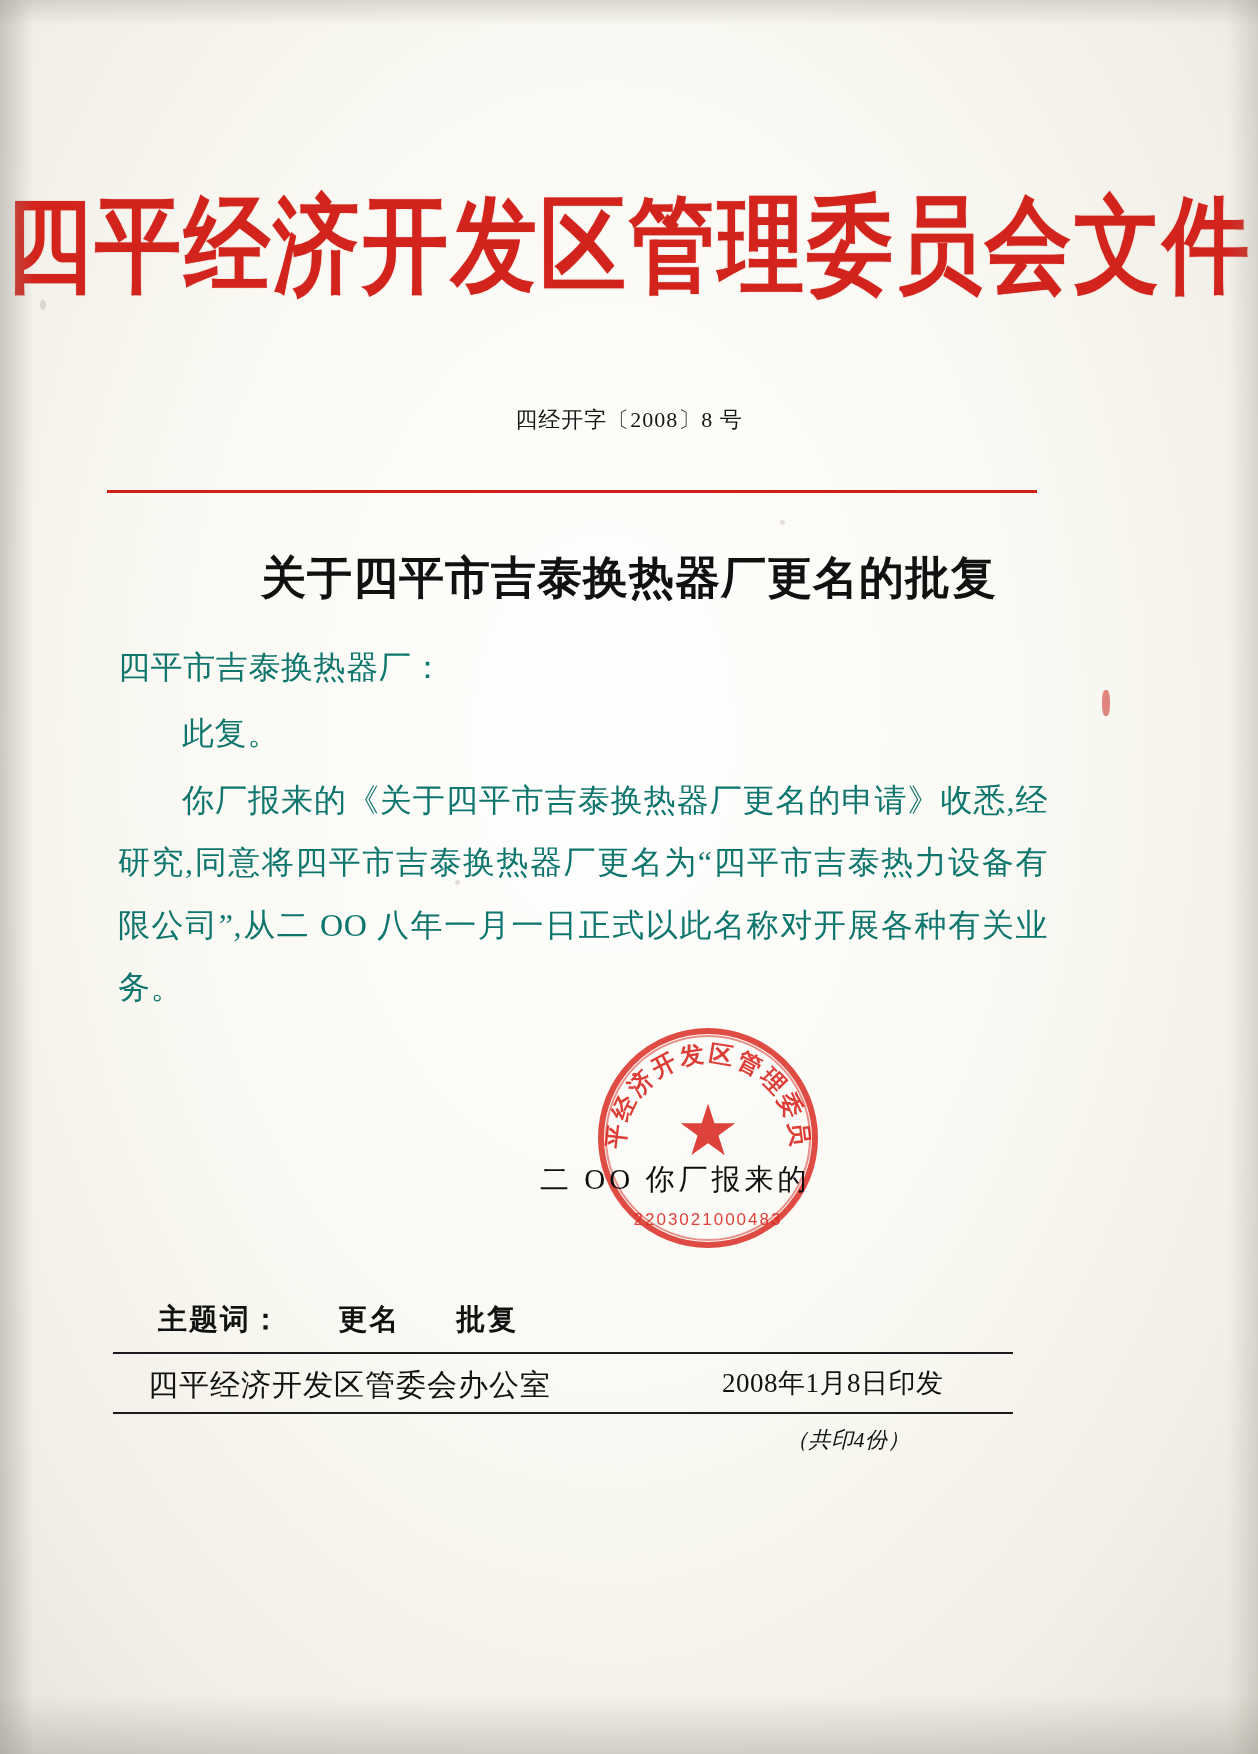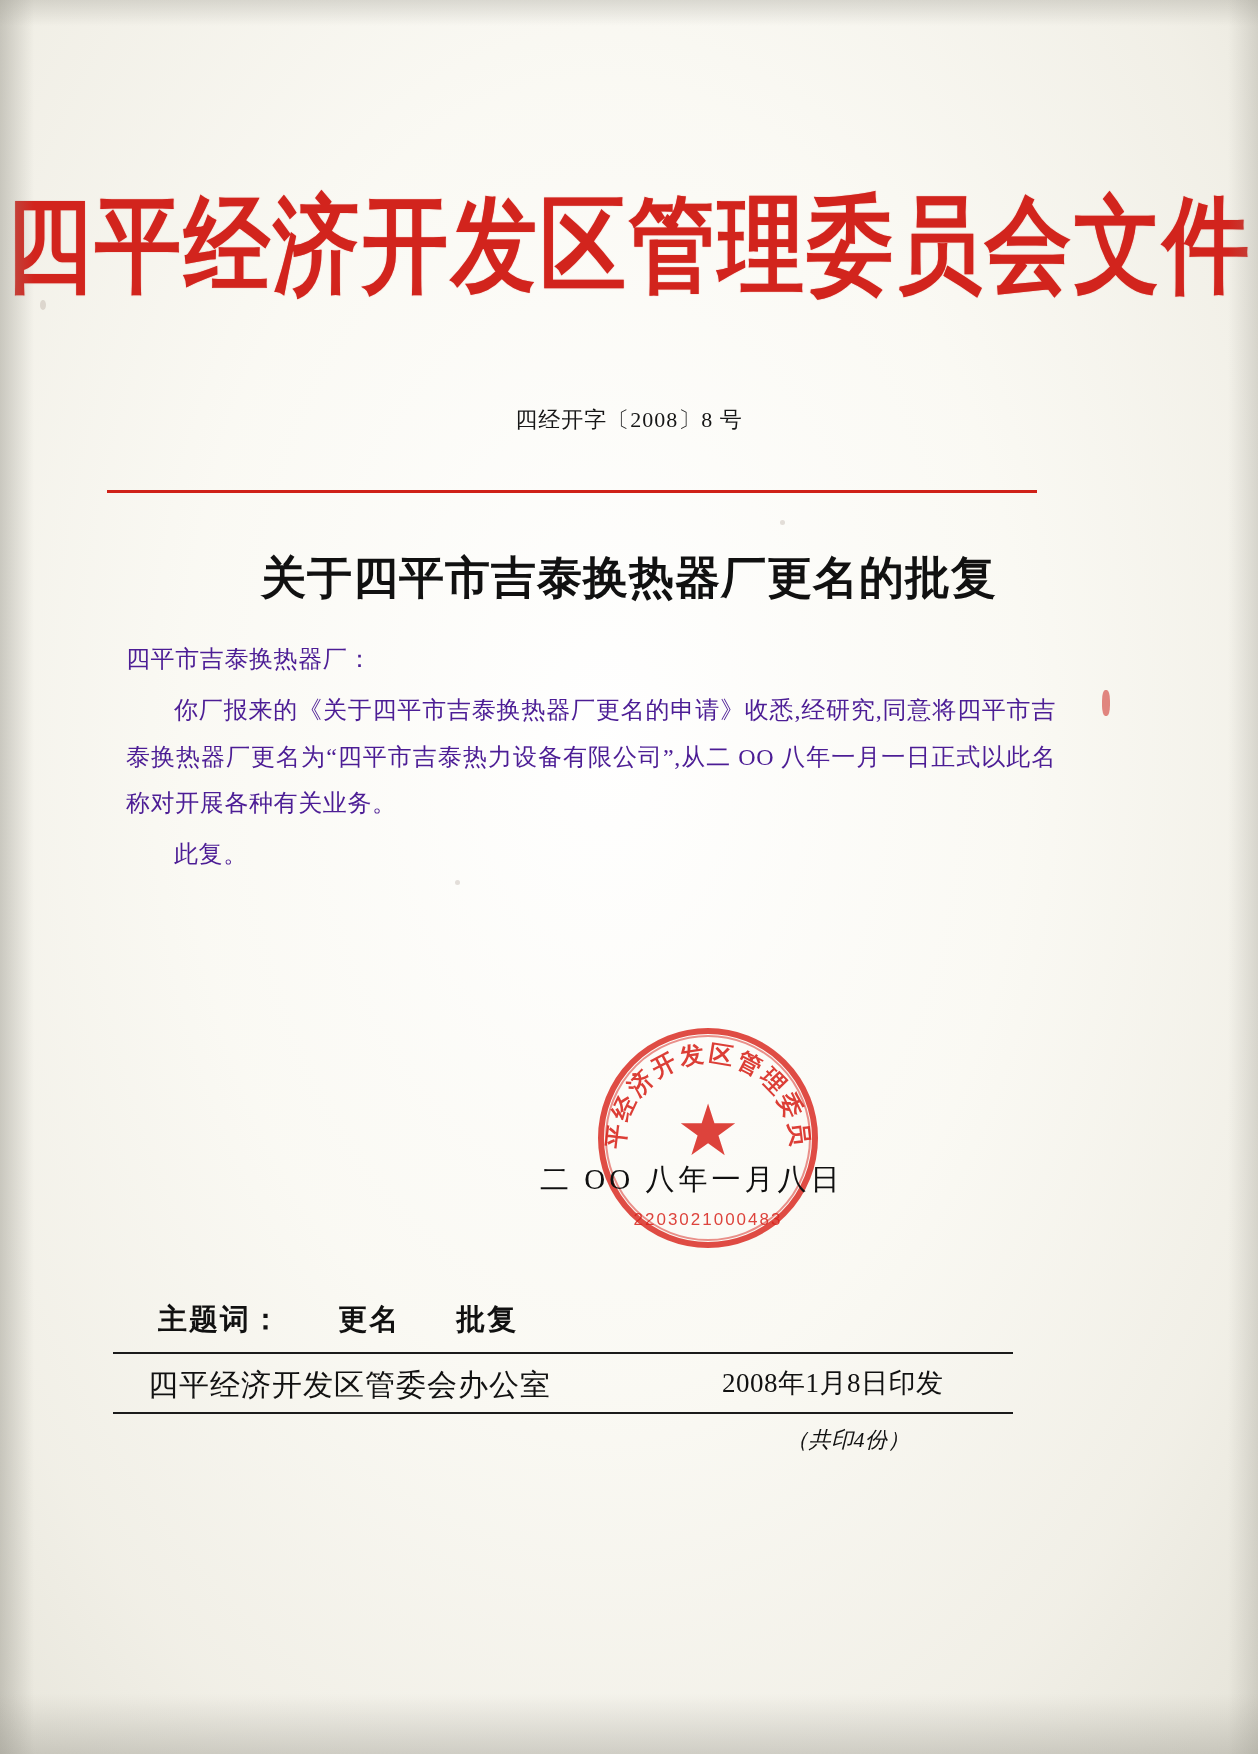--- a/index.html
+++ b/index.html
@@ -112,25 +112,25 @@
     font-weight: bold;
     font-size: 45px;
     color: #111111;
     letter-spacing: 1px;
   }
 
   
   .body-block {
     position: absolute;
     top: 636px;
-    left: 126px;
+    left: 118px;
     width: 930px;
-    font-size: 24px;
+    font-size: 32px;
     line-height: 1.95;
-    color: #4c1d95;
+    color: #0f766e;
     letter-spacing: 0.6px;
   }
   .body-block p {
     margin: 0 0 4px 0;
     text-align: justify;
   }
   .indent {
     text-indent: 2em;
   }
 
@@ -288,40 +288,40 @@
     <div class="masthead">四平经济开发区管理委员会文件</div>
 
     <div class="doc-number">四经开字〔2008〕8 号</div>
 
     <div class="red-rule"></div>
 
     <div class="doc-title">关于四平市吉泰换热器厂更名的批复</div>
 
     <div class="body-block">
       <p>四平市吉泰换热器厂：</p>
+      <p class="indent">此复。</p>
       <p class="indent">你厂报来的《关于四平市吉泰换热器厂更名的申请》收悉,经研究,同意将四平市吉泰换热器厂更名为“四平市吉泰热力设备有限公司”,从二 OO 八年一月一日正式以此名称对开展各种有关业务。</p>
-      <p class="indent">此复。</p>
     </div>
 
     <div class="seal-area">
       <div class="seal"></div>
       <div class="seal-inner"></div>
       <svg class="seal-arc" viewBox="0 0 220 220">
         <defs>
           <path id="arcpath" d="M 26,118 A 84,84 0 1 1 194,118"></path>
         </defs>
         <text>
           <textPath href="#arcpath" startOffset="50%" text-anchor="middle">四平经济开发区管理委员会</textPath>
         </text>
       </svg>
       <div class="seal-star">★</div>
       <div class="seal-code">2203021000483</div>
     </div>
 
-    <div class="sign-date">二 OO 八年一月八日</div>
+    <div class="sign-date">二 OO 你厂报来的</div>
 
     <div class="footer-keywords">
       <span>主题词：</span>
       <span class="kw-gap"></span>
       <span>更名</span>
       <span class="kw-gap"></span>
       <span>批复</span>
     </div>
 
     <div class="footer-rule-1"></div>

